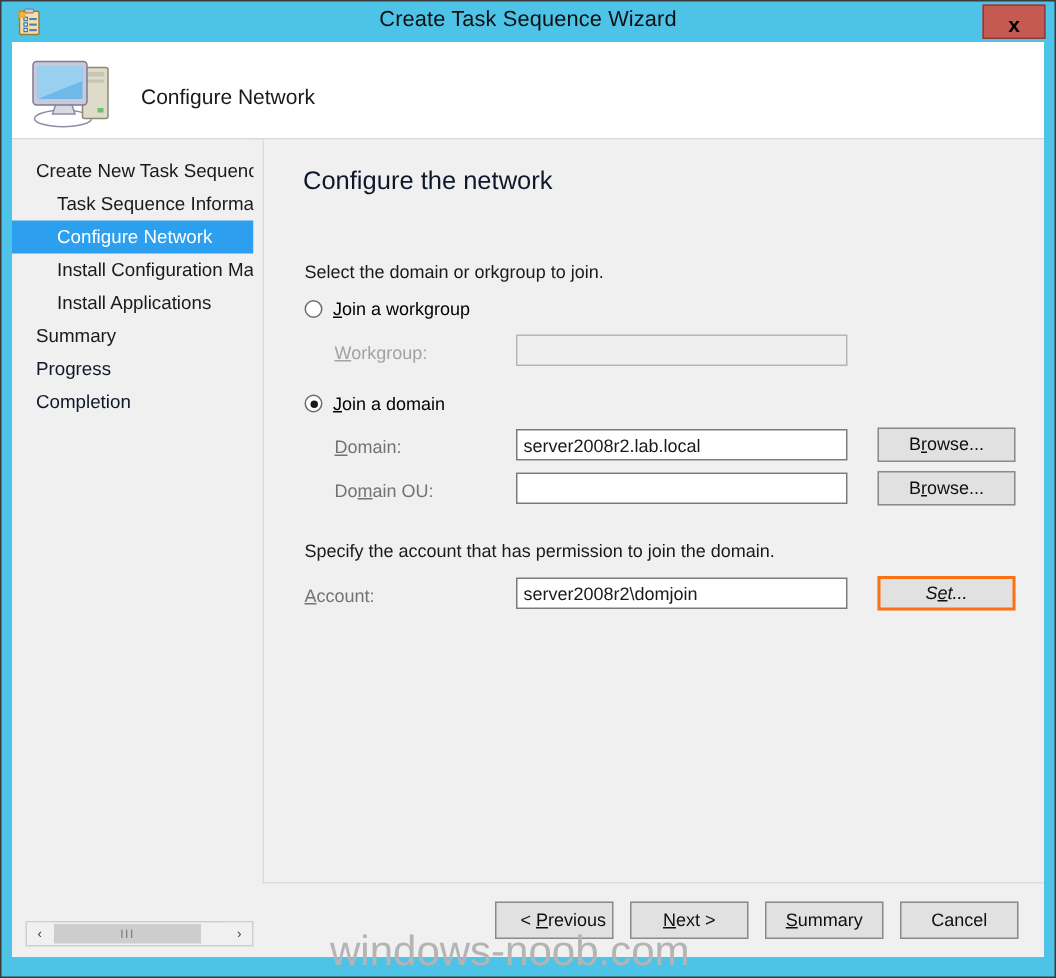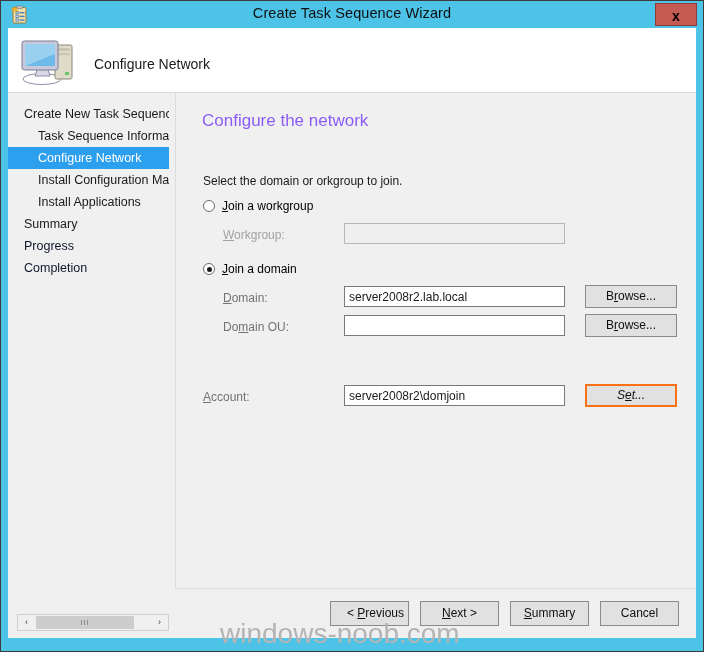--- a/index.html
+++ b/index.html
@@ -172,21 +172,21 @@
     height: 496px;
     background: #F0F0F0;
     border-left: 1px solid #DCDCDC;
     border-bottom: 1px solid #DCDCDC;
     box-sizing: border-box;
   }
   .page-heading {
     position: absolute;
     left: 26px; top: 18px;
     font-size: 17px;
-    color: #8b5cf6;
+    color: #0f172a;
   }
   .instruction {
     position: absolute;
     font-size: 12px;
     color: #1a1a1a;
   }
   .instr-1 { left: 27px; top: 81px; }
   .instr-2 { left: 27px; top: 267px; }
 
   .radio-row {
@@ -405,20 +405,21 @@
       </div>
 
       <div class="field-label lbl-domain"><u>D</u>omain:</div>
       <input class="textbox tb-domain" type="text" value="server2008r2.lab.local" style="">
       <button class="btn btn-browse1">B<u>r</u>owse...</button>
 
       <div class="field-label lbl-domainou">Do<u>m</u>ain OU:</div>
       <input class="textbox tb-domainou" type="text" value="" style="">
       <button class="btn btn-browse2">B<u>r</u>owse...</button>
 
+      <div class="instruction instr-2">Specify the account that has permission to join the domain.</div>
 
       <div class="field-label lbl-account"><u>A</u>ccount:</div>
       <input class="textbox tb-account" type="text" value="server2008r2\domjoin" style="">
       <button class="btn btn-set focused">S<u>e</u>t...</button>
 
     </div>
 
     <div class="footer">
       <button class="btn-footer fb-prev">&lt; <u>P</u>revious</button>
       <button class="btn-footer fb-next"><u>N</u>ext &gt;</button>

